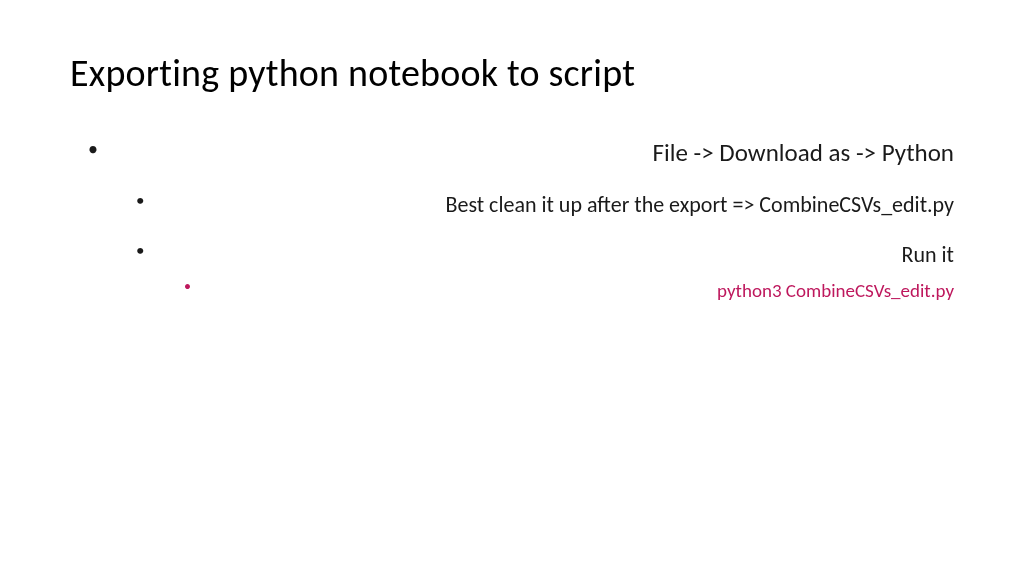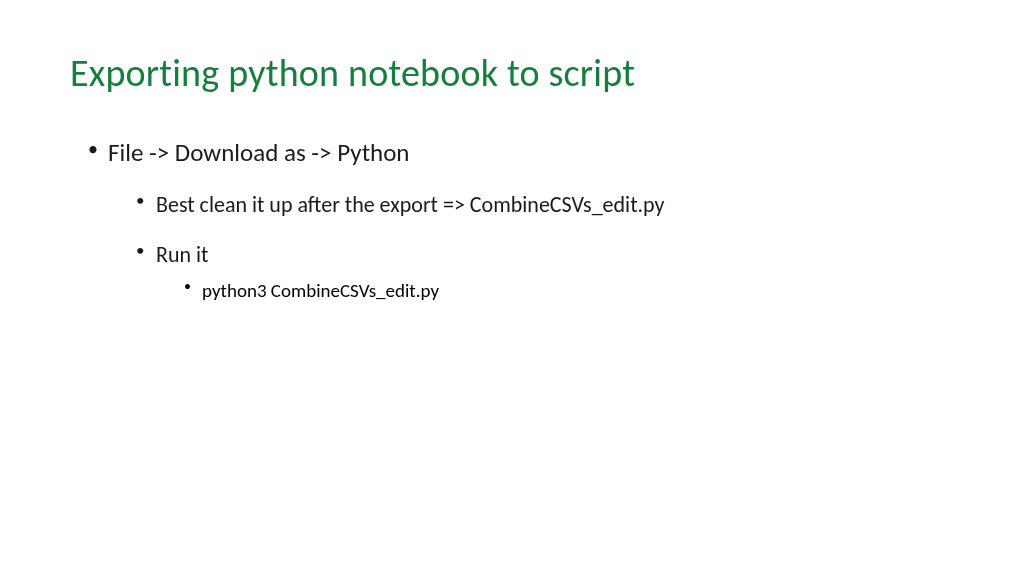--- a/index.html
+++ b/index.html
@@ -12,36 +12,37 @@
       height: 576px;
       background: #ffffff;
       font-family: Calibri, "Segoe UI", Arial, sans-serif;
       color: #000000;
       padding: 50px 70px;
       overflow: hidden;
     }
     .slide-title {
       font-size: 38px;
       font-weight: 400;
-      color: #15803d;
+      color: #000000;
       margin-bottom: 38px;
       letter-spacing: 0.2px;
     }
     ul {
       list-style: none;
     }
     .level-1 {
       padding-left: 18px;
     }
     .level-1 > li {
       font-size: 25px;
       color: #1a1a1a;
       position: relative;
       padding-left: 20px;
       line-height: 1.5;
+      text-align: right;
     }
     .level-1 > li::before {
       content: "•";
       position: absolute;
       left: 0;
       top: 0;
       font-size: 20px;
     }
     .level-2 {
       padding-left: 28px;
@@ -61,21 +62,21 @@
       left: 0;
       top: 0;
       font-size: 17px;
     }
     .level-3 {
       padding-left: 28px;
       margin-top: 4px;
     }
     .level-3 > li {
       font-size: 19px;
-      color: #000000;
+      color: #be185d;
       position: relative;
       padding-left: 18px;
       line-height: 1.55;
     }
     .level-3 > li::before {
       content: "•";
       position: absolute;
       left: 0;
       top: 0;
       font-size: 14px;

